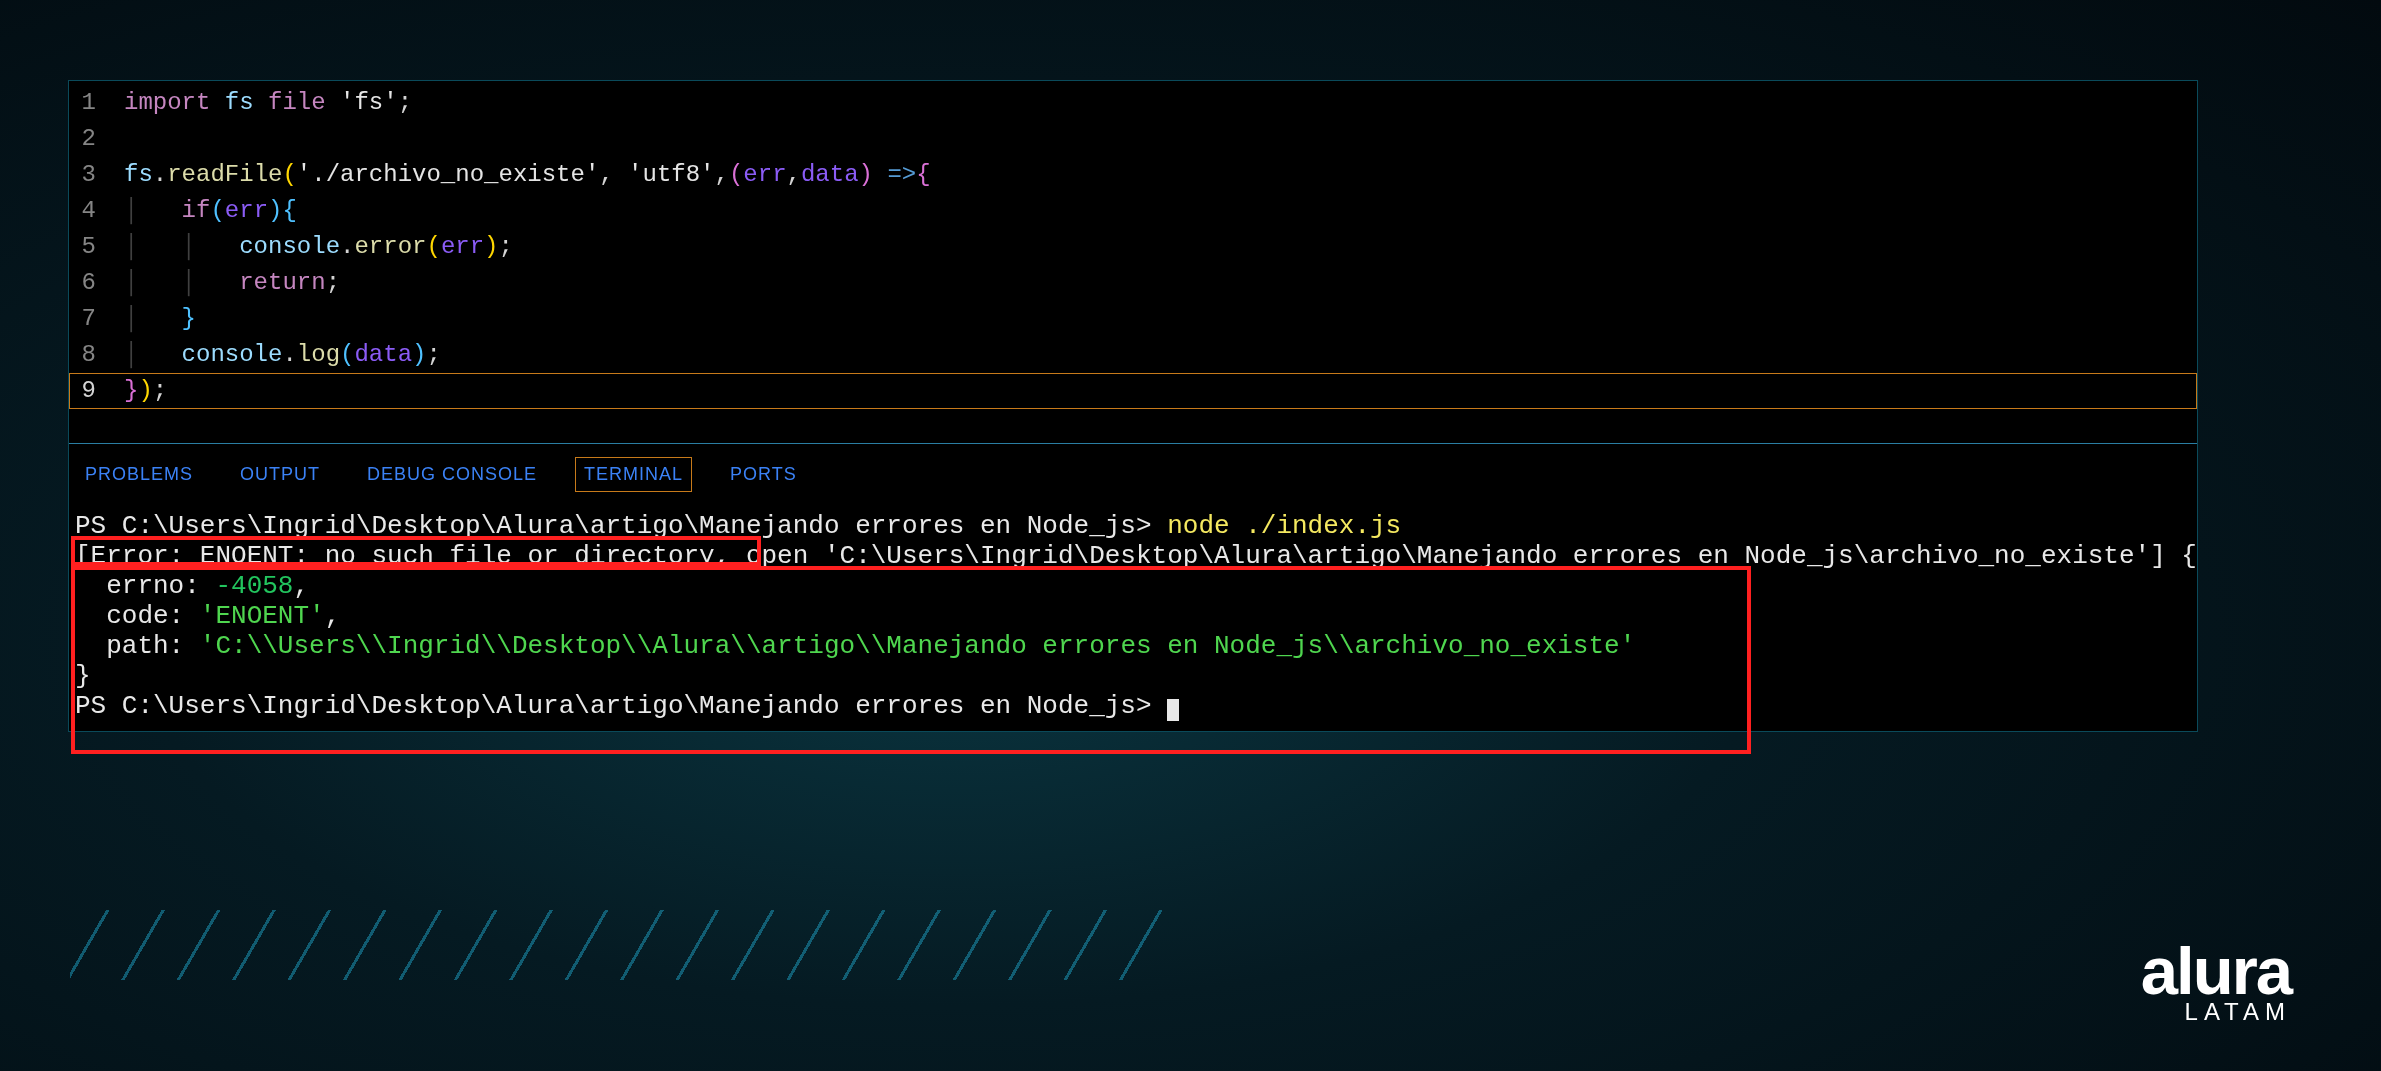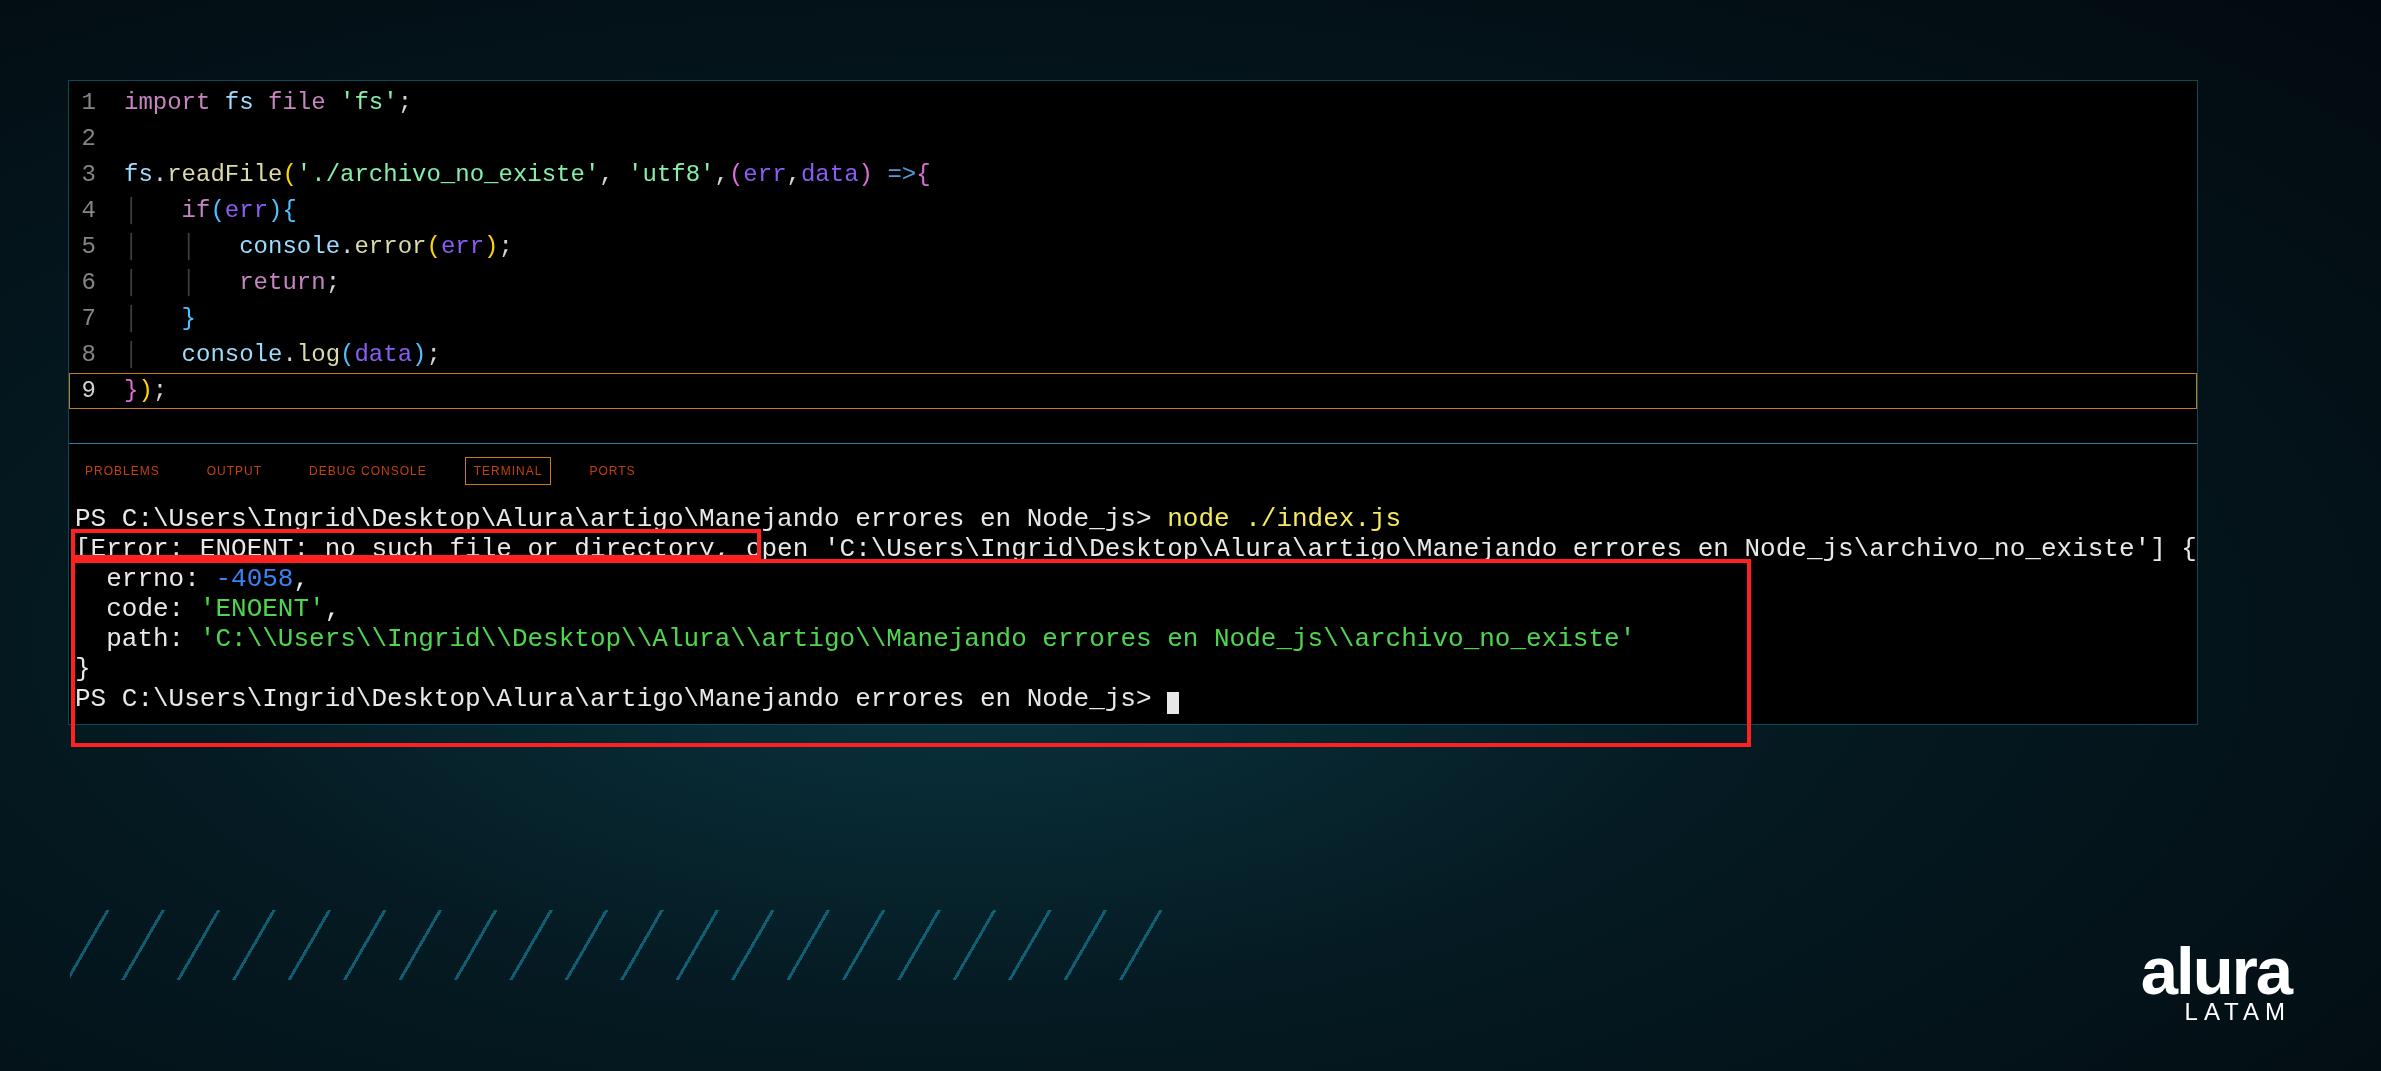--- a/index.html
+++ b/index.html
@@ -38,21 +38,21 @@
   }
   .code-content { flex: 1; }
   .current-line { outline: 1px solid #c77a1a; outline-offset: -1px; }
   .current-line .gutter { color: #d4d4d4; }
   .kw-import { color: #c586c0; }
   .kw-from { color: #c586c0; }
   .kw-if { color: #c586c0; }
   .kw-return { color: #c586c0; }
   .ident { color: #9cdcfe; }
   .method { color: #dcdcaa; }
-  .string { color: #86efac; margin-top: 24px; }
+  .string { color: #e5e5e5; margin-top: 24px; }
   .punct { color: #d4d4d4; }
   .arrow { color: #569cd6; }
   .brace { color: #ffd700; }
   .brace2 { color: #da70d6; }
   .brace3 { color: #4fc1ff; }
   .param { color: #8b5cf6; }
   .guide { color: #404040; }
 
   .panel-divider {
     height: 1px;
@@ -60,42 +60,42 @@
     margin-top: 30px;
   }
   .tabs {
     display: flex;
     gap: 35px;
     padding: 16px 10px 12px 10px;
     background: #000;
     font-family: 'Segoe UI', Arial, sans-serif;
   }
   .tab {
-    color: #c2410c;
-    font-size: 12px;
+    color: #3b82f6;
+    font-size: 18px;
     letter-spacing: 1px;
     padding: 4px 6px;
     cursor: pointer;
   }
   .tab.active {
     outline: 1px solid #c77a1a;
     outline-offset: 2px;
   }
   .terminal {
     background: #000;
     padding: 10px 6px;
     font-size: 26px;
     line-height: 30px;
     color: #e8e8e8;
     position: relative;
   }
   .term-line { white-space: pre; display: block; }
   .prompt { color: #e8e8e8; }
   .cmd { color: #f5e960; }
-  .err-num { color: #3b82f6; }
+  .err-num { color: #22c55e; }
   .err-str { color: #4fd64f; }
   .cursor { display:inline-block; width:12px; height:22px; background:#e8e8e8; vertical-align: text-bottom; }
   .highlight-border1 {
     position:absolute; border: 4px solid #ff2020;
     top: 35px; left: 2px; width: 690px; height: 30px;
     box-sizing: border-box;
   }
   .highlight-border2 {
     position:absolute; border: 4px solid #ff2020;
     top: 65px; left: 2px; width: 1680px; height: 188px;

